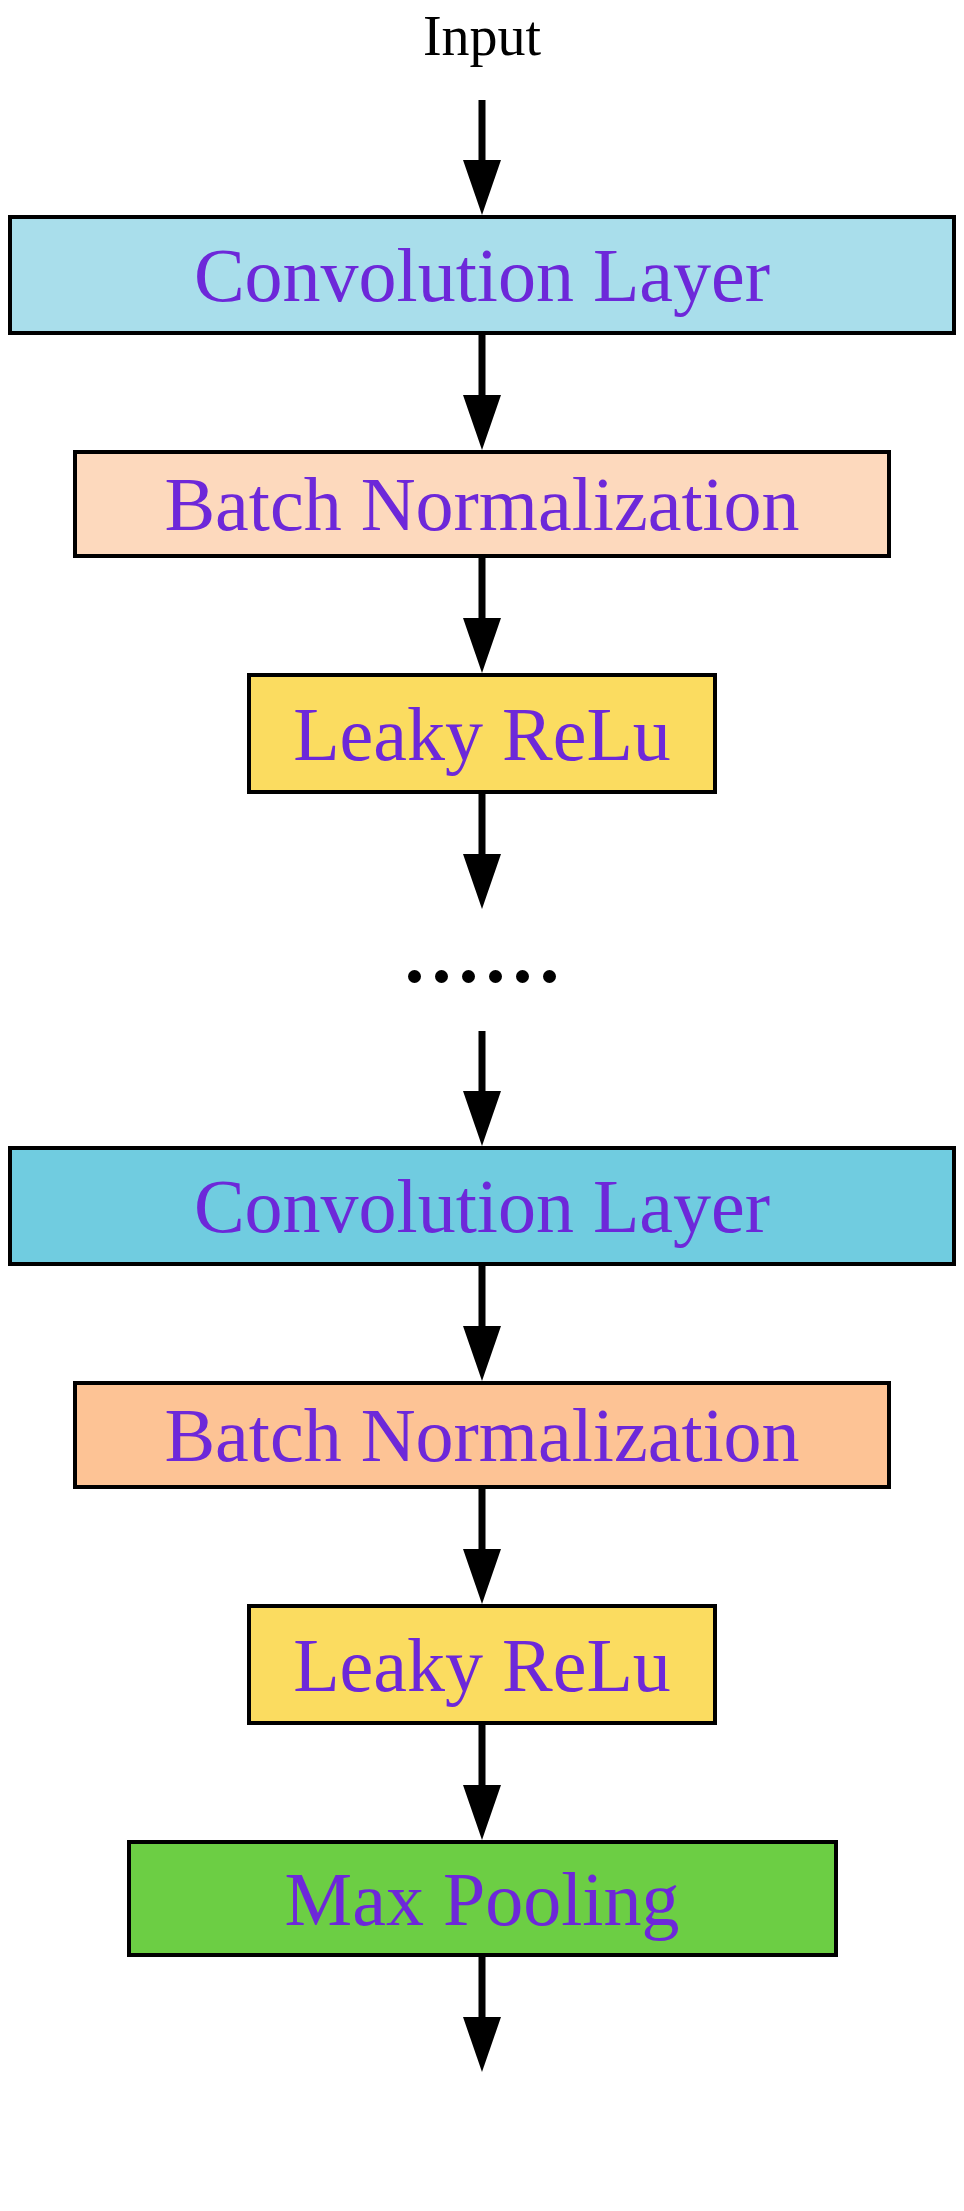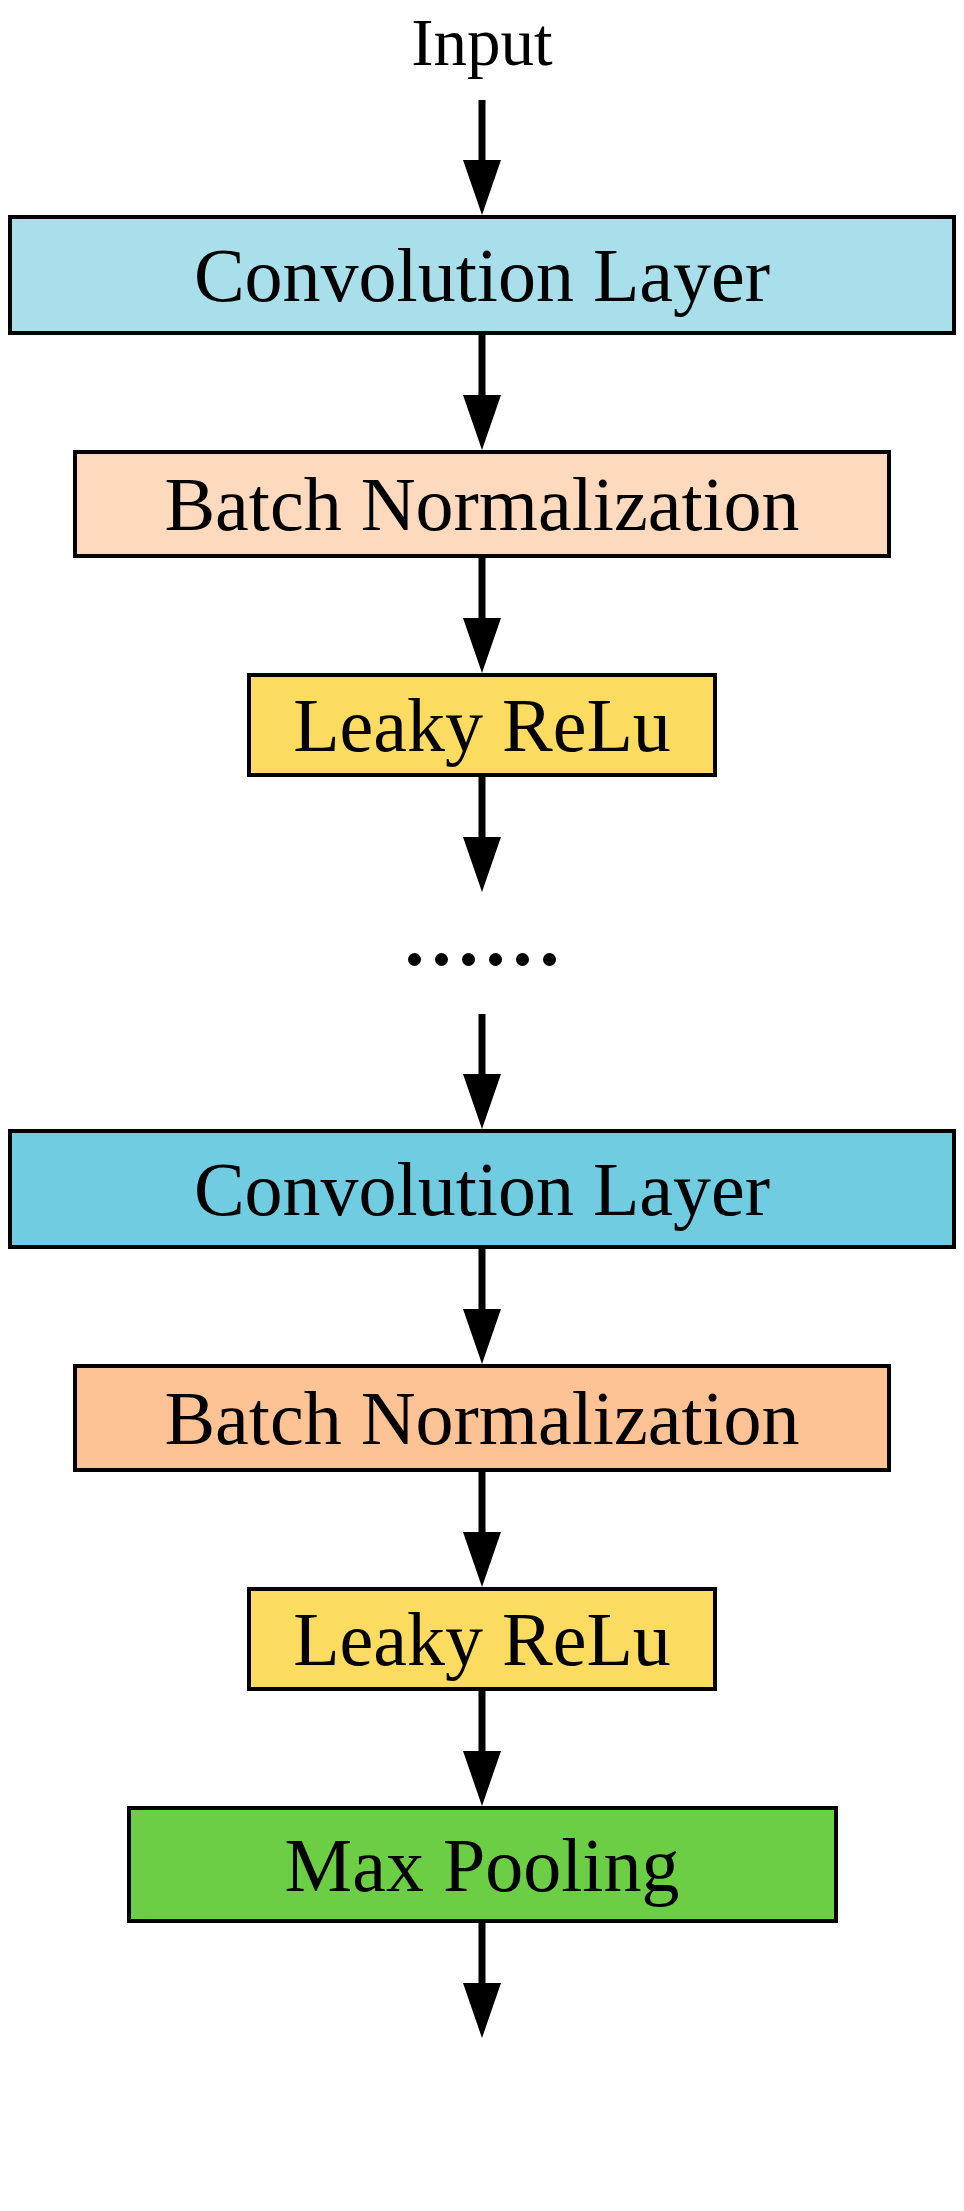--- a/index.html
+++ b/index.html
@@ -15,21 +15,21 @@
   }
   .canvas {
     width: 964px;
     height: 2211px;
     display: flex;
     flex-direction: column;
     align-items: center;
     background: #FFFFFF;
   }
   .terminal-label {
-    font-size: 67px;
+    font-size: 56px;
     line-height: 1.15;
     color: #000000;
     text-align: center;
     white-space: nowrap;
   }
   .terminal-label.input { margin-top: 4px; height: 96px; }
   .terminal-label.output { height: 96px; }
   .arrow {
     width: 40px;
     height: 115px;
@@ -39,27 +39,27 @@
   .arrow .stem { fill: #000000; }
   .arrow .head { fill: #000000; }
   .node {
     box-sizing: border-box;
     border: 4px solid #000000;
     display: flex;
     align-items: center;
     justify-content: center;
     font-size: 76px;
     line-height: 1;
-    color: #000000;
+    color: #6d28d9;
     white-space: nowrap;
     flex: none;
   }
   .node-conv  { width: 948px; height: 120px; }
   .node-bn    { width: 818px; height: 108px; }
-  .node-leaky { width: 470px; height: 104px; }
+  .node-leaky { width: 470px; height: 121px; }
   .node-pool  { width: 711px; height: 117px; }
   .ellipsis {
     margin-top: 60px;
     margin-bottom: 48px;
     height: 14px;
     display: flex;
     align-items: center;
     gap: 14px;
     flex: none;
   }

